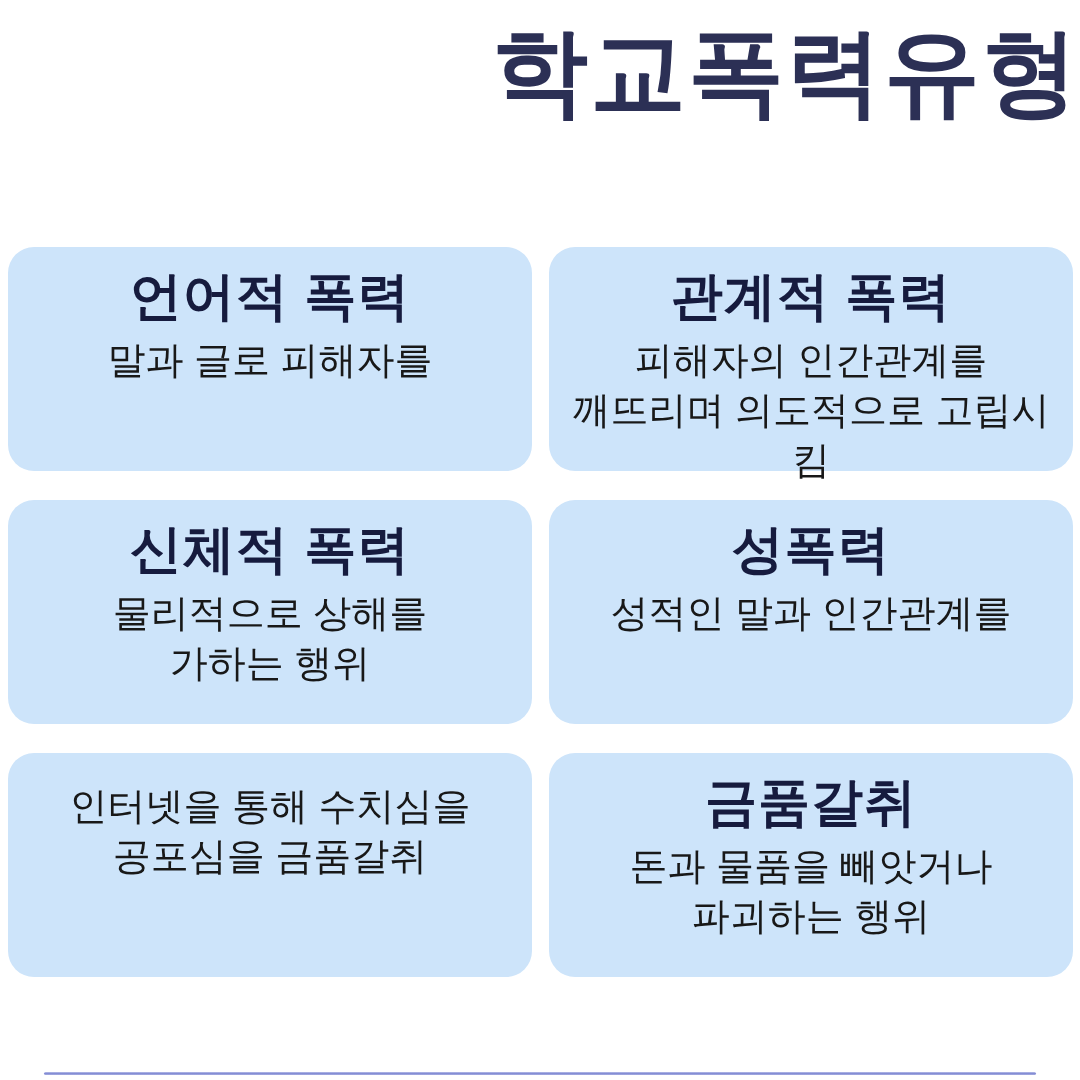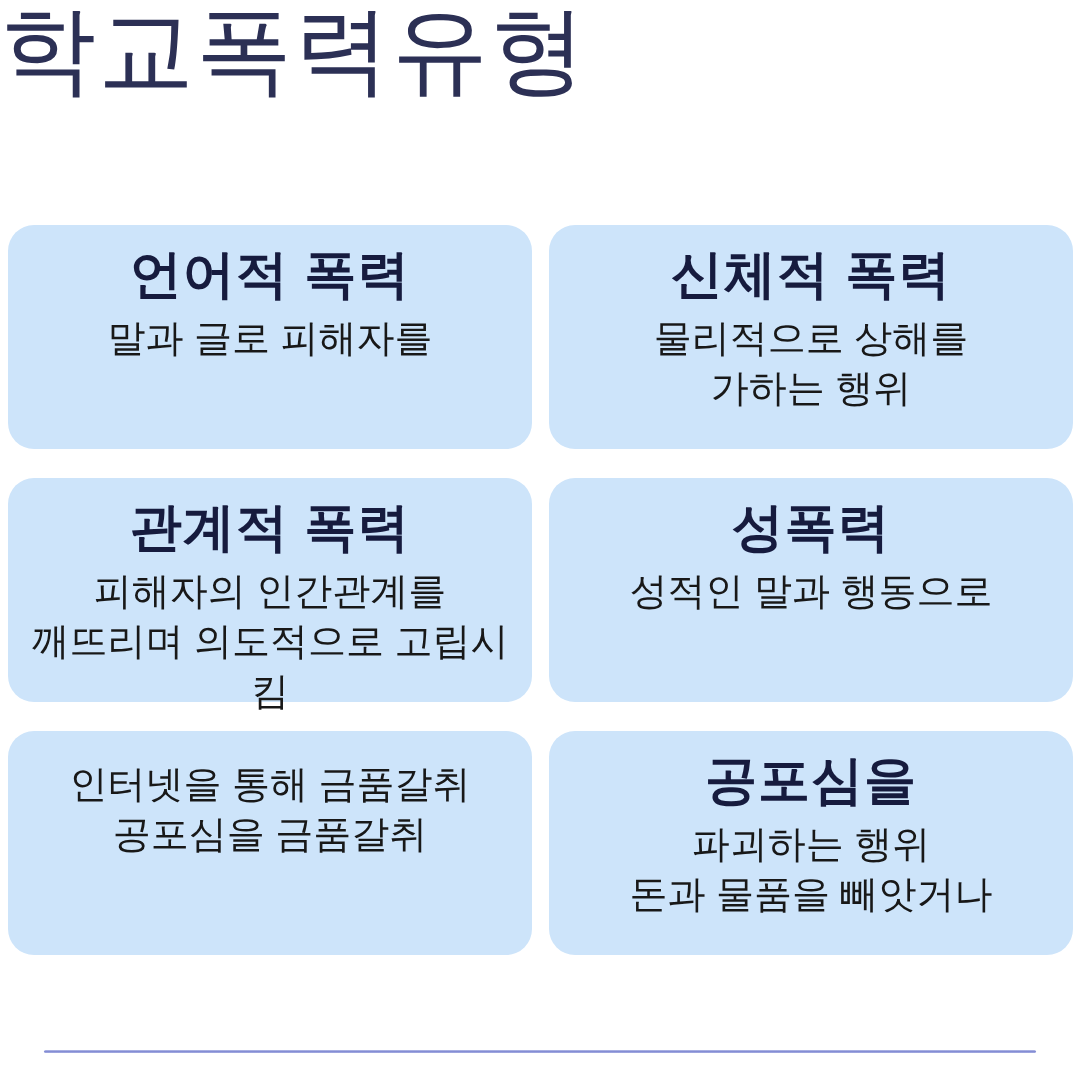--- a/index.html
+++ b/index.html
@@ -13,23 +13,24 @@
     font-family: "Liberation Sans", "DejaVu Sans", sans-serif;
     overflow: hidden;
     position: relative;
   }
   .page {
     width: 1080px;
     height: 1080px;
     position: relative;
   }
   .page-title {
-    text-align: left;
+    margin-top: 22px;
+    text-align: right;
     font-size: 96px;
-    font-weight: 400;
+    font-weight: 700;
     letter-spacing: 2px;
     color: #2c3055;
     line-height: 1.05;
   }
   .cards-grid {
     position: absolute;
     top: 225px;
     left: 8px;
     right: 7px;
     display: grid;
@@ -82,54 +83,54 @@
   <div class="cards-grid">
 
     <div class="card">
       <div class="card-heading">언어적 폭력</div>
       <div class="card-body">
         <div>말과 글로 피해자를</div>
       </div>
     </div>
 
     <div class="card">
+      <div class="card-heading">관계적 폭력</div>
+      <div class="card-body">
+        <div>피해자의 인간관계를</div>
+        <div>깨뜨리며 의도적으로 고립시킴</div>
+      </div>
+    </div>
+
+    <div class="card">
       <div class="card-heading">신체적 폭력</div>
       <div class="card-body">
         <div>물리적으로 상해를</div>
         <div>가하는 행위</div>
       </div>
     </div>
 
     <div class="card">
-      <div class="card-heading">관계적 폭력</div>
-      <div class="card-body">
-        <div>피해자의 인간관계를</div>
-        <div>깨뜨리며 의도적으로 고립시킴</div>
-      </div>
-    </div>
-
-    <div class="card">
       <div class="card-heading">성폭력</div>
       <div class="card-body">
-        <div>성적인 말과 행동으로</div>
+        <div>성적인 말과 인간관계를</div>
       </div>
     </div>
 
     <div class="card">
       <div class="card-body">
-        <div>인터넷을 통해 금품갈취</div>
+        <div>인터넷을 통해 수치심을</div>
         <div>공포심을 금품갈취</div>
       </div>
     </div>
 
     <div class="card">
-      <div class="card-heading">공포심을</div>
+      <div class="card-heading">금품갈취</div>
       <div class="card-body">
+        <div>돈과 물품을 빼앗거나</div>
         <div>파괴하는 행위</div>
-        <div>돈과 물품을 빼앗거나</div>
       </div>
     </div>
 
   </div>
 
   <div class="footer-divider"></div>
 
 </div>
 
 </body></html>

